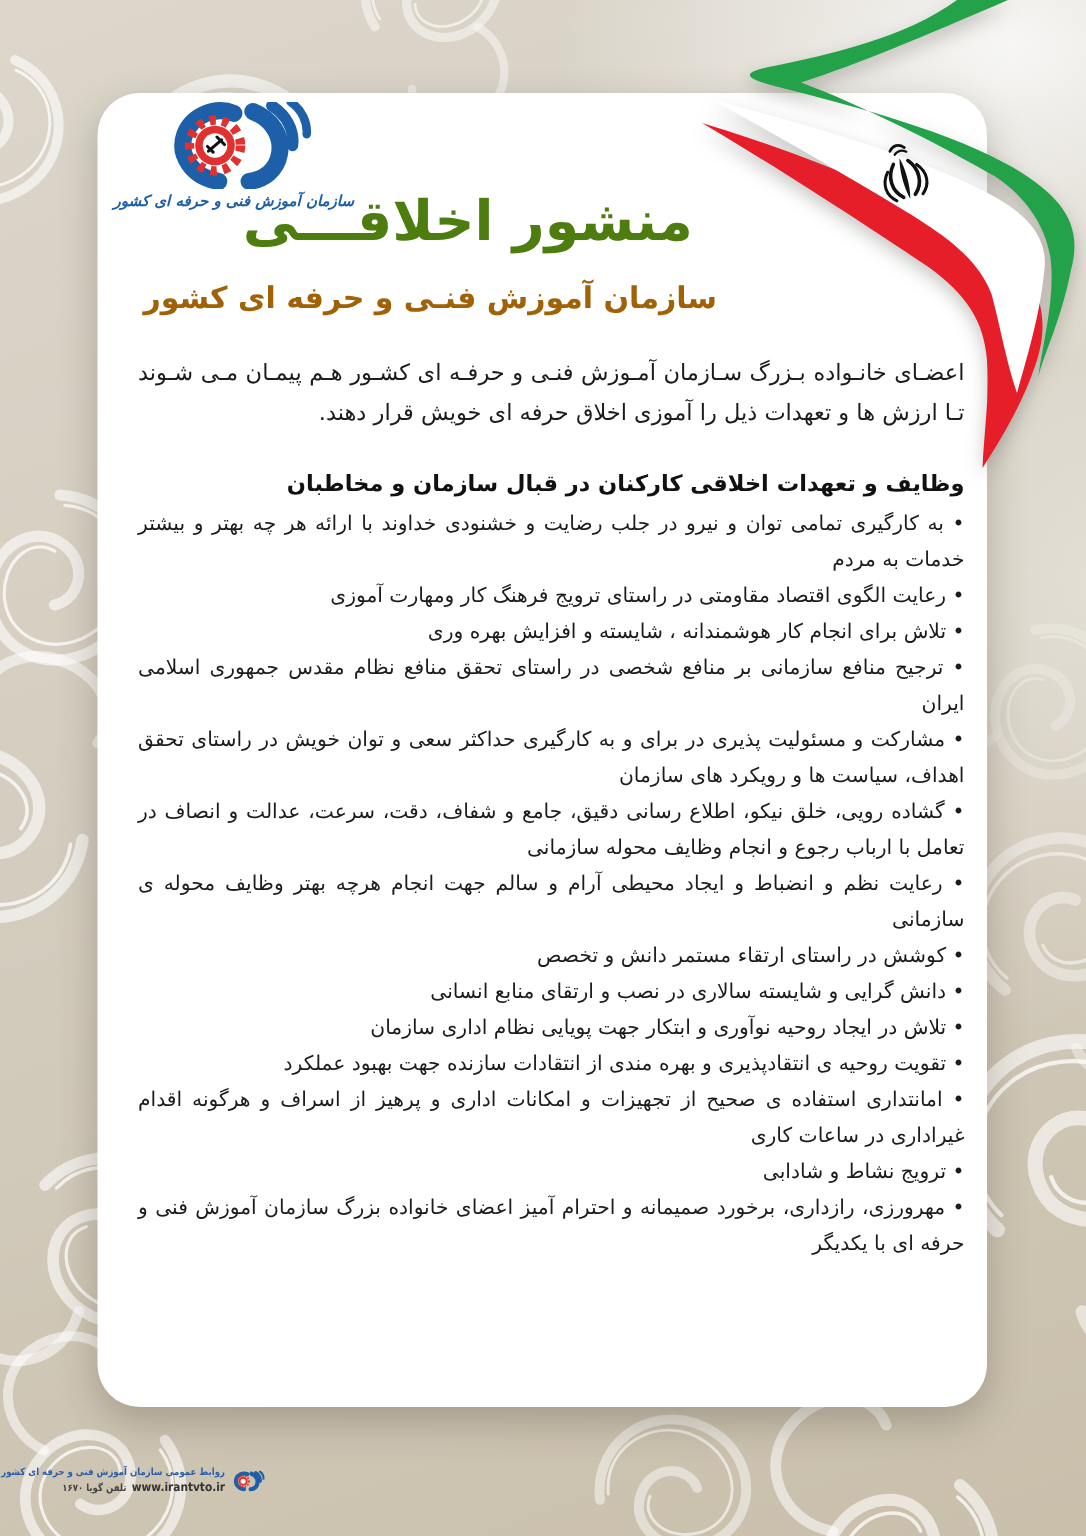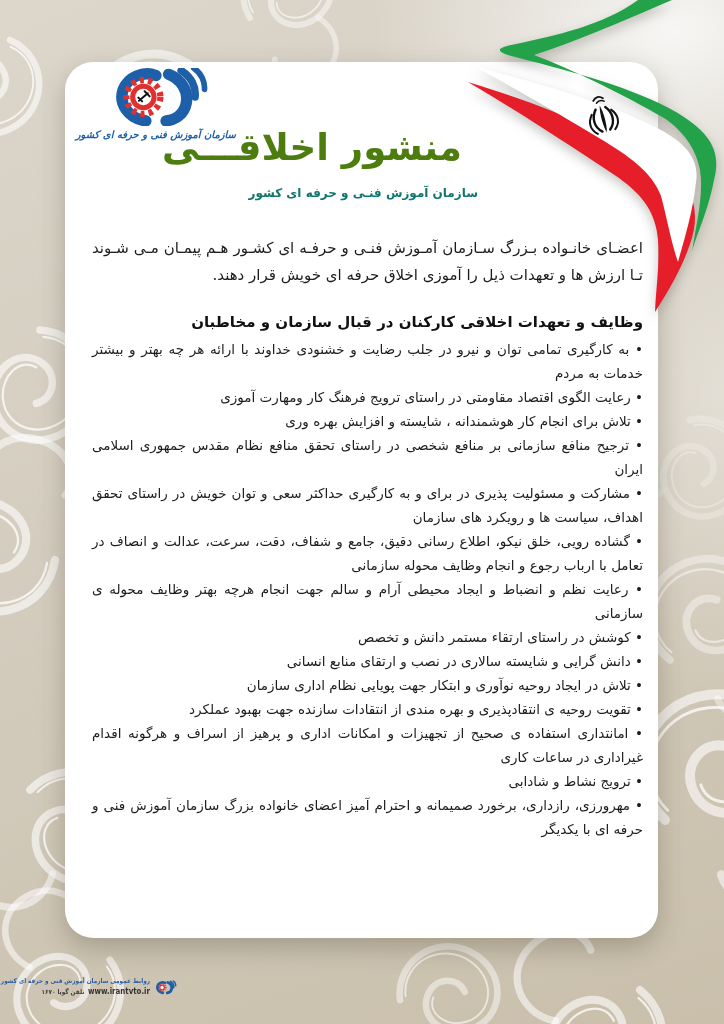--- a/index.html
+++ b/index.html
@@ -27,21 +27,21 @@
     filter:drop-shadow(0 5px 6px rgba(90,88,82,.35));
   }
   .brand{position:absolute;left:86px;top:68px;width:150px;text-align:center;z-index:3;}
   .brand svg{display:block;margin:0 auto;}
   .brand-caption{
     margin-top:3px;font-size:10px;font-weight:bold;color:#1d5fa8;
     direction:rtl;white-space:nowrap;font-style:italic;padding-left:41px;
   }
   .title-block{position:absolute;top:110px;right:246px;text-align:right;direction:rtl;z-index:3;}
   .doc-title{font-size:37px;font-weight:bold;color:#4d7c0f;line-height:1.2;margin:16px;}
-  .doc-subtitle{font-size:12px;font-weight:bold;color:#0f766e;}
+  .doc-subtitle{font-size:20px;font-weight:bold;color:#a16207;}
   .content{
     position:absolute;left:92px;top:235px;width:551px;z-index:3;
     direction:rtl;text-align:justify;color:#1c1c1c;
   }
   .intro{font-size:15px;line-height:27px;margin:0;}
   .section-heading{margin:22px 0 4px 0;font-size:15px;font-weight:bold;color:#111;line-height:22px;}
   .duty-list{margin:0;padding:0;font-size:13.5px;line-height:24px;}
   .duty-item::before{content:"• ";}
   .footer-logo{position:absolute;left:152px;top:975px;z-index:3;}
   .footer-text{

